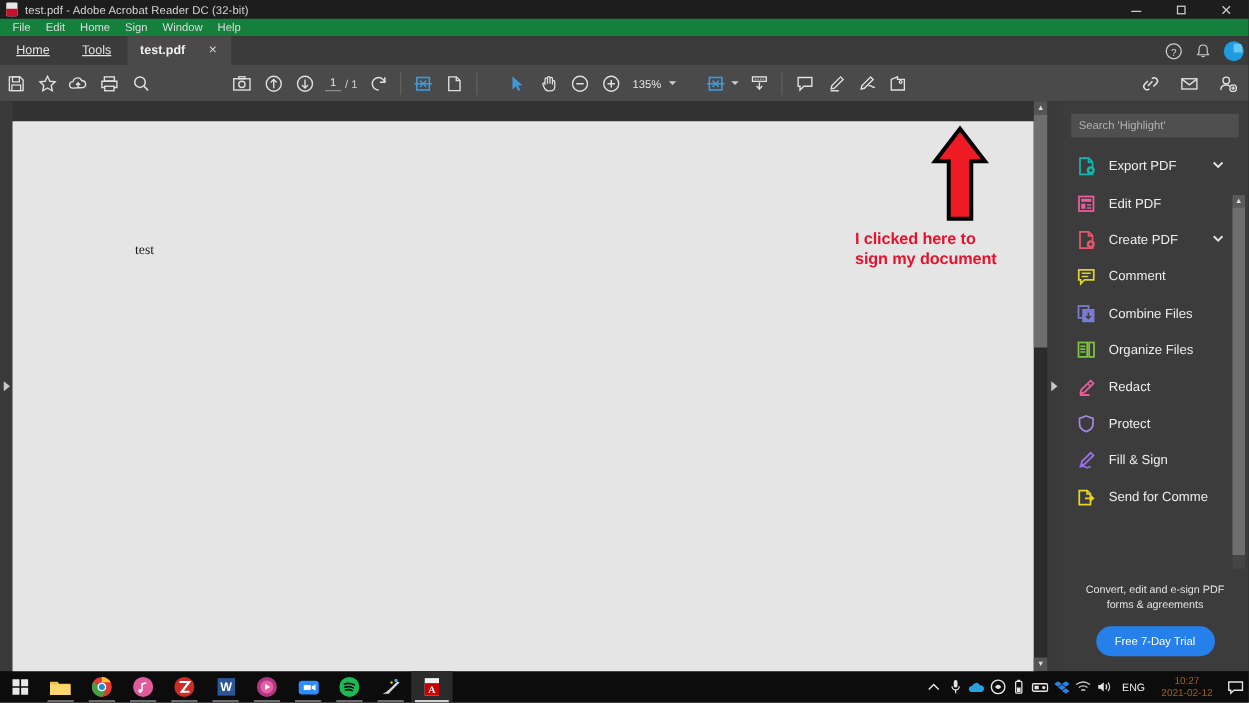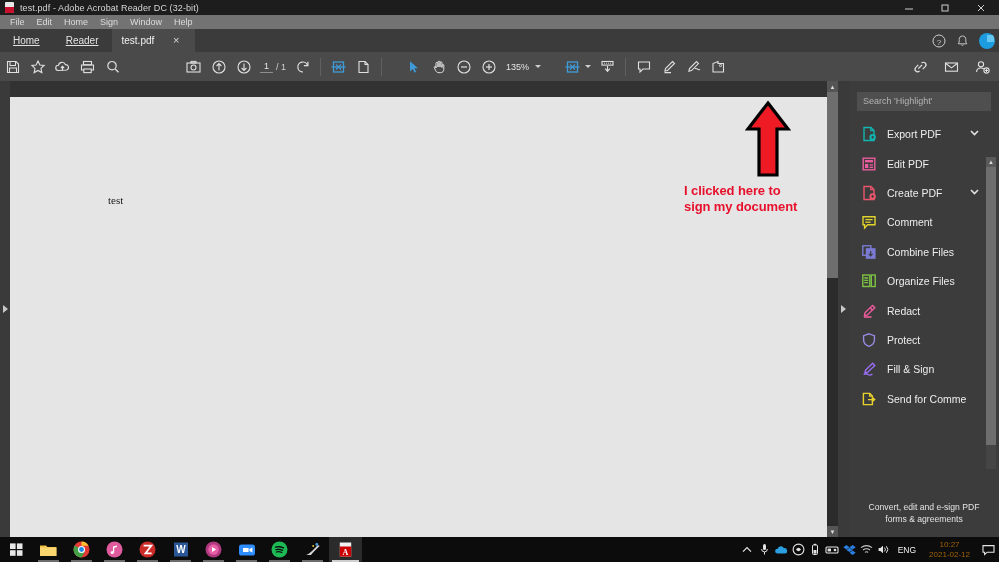--- a/index.html
+++ b/index.html
@@ -29,42 +29,42 @@
   .winbtns { position: absolute; right: 0; top: 0; height: 15px; display: flex; }
   .winbtn {
     width: 36px; height: 15px; display: flex; align-items: center; justify-content: center;
     color: #cfcfcf;
   }
   .winbtn svg { display: block; }
 
   
   .menubar {
     position: absolute; left: 0; top: 15px; width: 999px; height: 14px;
-    background: #737373; display: flex; align-items: flex-start; padding-left: 4px;
+    background: #15803d; display: flex; align-items: flex-start; padding-left: 4px;
   }
   .menu-item {
     font-size: 9px; color: #dcdcdc; padding: 0 6px; line-height: 14px; height: 14px;
   }
 
   
   .tabstrip {
     position: absolute; left: 0; top: 29px; width: 999px; height: 23px;
     background: #3b3b3b; display: flex; align-items: flex-end;
   }
   .navtab {
     font-size: 10px; color: #e2e2e2; height: 23px; line-height: 23px;
     padding: 0 13px;
     text-decoration: underline;
   }
   .doctab {
     position: relative; height: 23px; min-width: 83px;
     background: #4a4a4a; display: flex; align-items: center;
     padding: 0 6px 0 10px; gap: 16px;
   }
-  .doctab .label { font-size: 10px; color: #f0f0f0; }
+  .doctab .label { font-size: 10px; color: #f0f0f0; font-weight: bold; }
   .doctab .close {
     font-size: 11px; color: #d8d8d8; width: 12px; text-align: center; line-height: 1;
   }
   .tabstrip-right {
     position: absolute; right: 4px; top: 0; height: 23px;
     display: flex; align-items: center; gap: 10px;
   }
   .tr-ico { color: #cfcfcf; display: flex; align-items: center; }
   .avatar {
     width: 16px; height: 16px; border-radius: 50%;
@@ -259,21 +259,21 @@
     <div class="menu-item">File</div>
     <div class="menu-item">Edit</div>
     <div class="menu-item">Home</div>
     <div class="menu-item">Sign</div>
     <div class="menu-item">Window</div>
     <div class="menu-item">Help</div>
   </div>
 
   <div class="tabstrip">
     <div class="navtab">Home</div>
-    <div class="navtab">Reader</div>
+    <div class="navtab">Tools</div>
     <div class="doctab">
       <span class="label">test.pdf</span>
       <span class="close">×</span>
     </div>
     <div class="tabstrip-right">
       <div class="tr-ico">
         <svg width="14" height="14" viewBox="0 0 14 14">
             <circle cx="7" cy="7" r="6" fill="none" stroke="#cfcfcf" stroke-width="1"></circle>
             <text x="7" y="10.5" font-size="8" fill="#cfcfcf" text-anchor="middle" font-family="Liberation Sans">?</text>
           </svg>
@@ -636,20 +636,21 @@
       <div class="panelscroll">
         <div class="pbtn up">▲</div>
         <div class="pthumb"></div>
 
       </div>
     </div>
 
     <div class="promo">
       <div class="promo-text">Convert, edit and e-sign PDF</div>
       <div class="promo-text">forms &amp; agreements</div>
+      <button class="trialbtn">Free 7-Day Trial</button>
     </div>
   </div>
 
   <div class="taskbar">
     <div class="tk-start">
       <svg width="15" height="15" viewBox="0 0 15 15">
           <rect x="1" y="1.4" width="5.6" height="5.6" fill="#e8e8e8"></rect>
           <rect x="7.9" y="1.4" width="5.6" height="5.6" fill="#e8e8e8"></rect>
           <rect x="1" y="8.2" width="5.6" height="5.6" fill="#e8e8e8"></rect>
           <rect x="7.9" y="8.2" width="5.6" height="5.6" fill="#e8e8e8"></rect>

